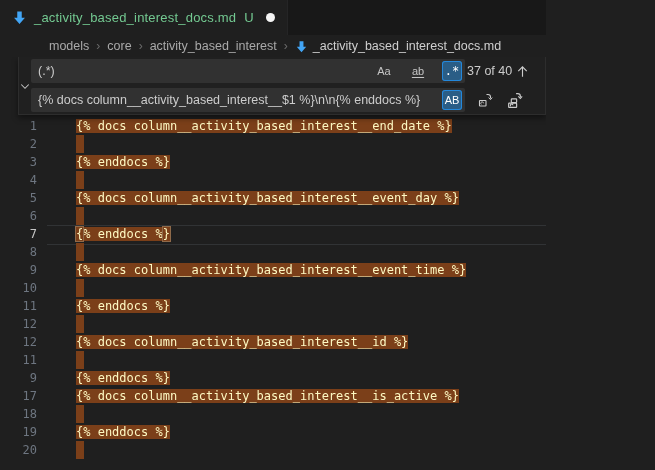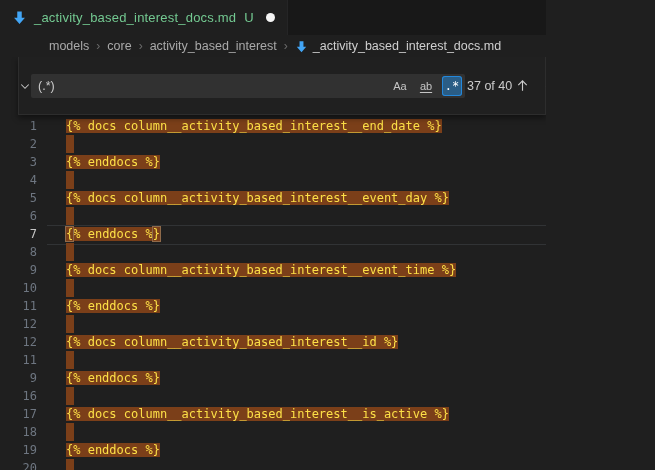--- a/index.html
+++ b/index.html
@@ -33,42 +33,42 @@
   .crumb-sep{color:#6a6a6a;margin:0 7px;font-size:12px;}
   .crumb-file{color:#cfcfcf;display:flex;align-items:center;}
   .crumb-file .mdicon{margin-right:5px;}
 
   
   .editor{position:relative;flex:1;overflow:hidden;background:var(--editor-bg);}
   .lines{position:absolute;top:60px;left:0;right:0;}
   .line{height:18px;display:flex;position:relative;
         font-family:"DejaVu Sans Mono",monospace;font-size:12px;line-height:18px;}
   .ln{width:37px;text-align:right;color:#6e7681;flex-shrink:0;font-size:12px;}
-  .code{margin-left:29px;white-space:pre;color:#fde047;}
+  .code{margin-left:39px;white-space:pre;color:#fef9c3;}
   .match{background:var(--match-bg);}
   .match.empty{display:inline-block;width:8px;height:18px;vertical-align:top;}
   .line.current .ln{color:#c6c6c6;}
   .line.current::before{content:"";position:absolute;left:47px;right:0;top:0;height:18px;
       border-top:1px solid #313335;border-bottom:1px solid #313335;pointer-events:none;}
   .bx{outline:1px solid var(--bracket-border);outline-offset:0;}
 
   
   .find-widget{position:absolute;top:0;left:18px;right:0;height:58px;
      background:var(--widget-bg);border:1px solid #2d2d2d;border-top:none;
      box-shadow:0 3px 6px rgba(0,0,0,.45);display:flex;z-index:5;}
   .fw-caret{width:20px;display:flex;align-items:center;justify-content:center;
      color:#c5c5c5;cursor:pointer;}
   .fw-rows{flex:1;display:flex;flex-direction:column;justify-content:center;gap:5px;
      padding:4px 6px 4px 0;}
   .fw-row{display:flex;align-items:center;height:24px;}
   .inputwrap{width:434px;background:#313131;border-radius:2px;display:flex;
      align-items:center;height:24px;padding:0 3px 0 7px;}
   .inputwrap input{flex:1;background:transparent;border:none;outline:none;color:#cccccc;
      font-family:"Liberation Sans",sans-serif;font-size:12.5px;min-width:0;}
-  .toggles{display:flex;gap:6px;align-items:center;}
+  .toggles{display:flex;gap:14px;align-items:center;}
   .toggle{min-width:20px;height:20px;border-radius:3px;display:flex;align-items:center;
      justify-content:center;color:#c5c5c5;font-size:11px;cursor:pointer;padding:0 2px;}
   .toggle.active{background:var(--toggle-bg);box-shadow:inset 0 0 0 1px var(--accent);
      color:#ffffff;}
   .toggle.ww{text-decoration:underline;text-underline-offset:2px;}
   .toggle.rx{font-family:"DejaVu Sans Mono",monospace;font-size:12px;}
   .count{color:#cccccc;font-size:12.5px;margin-left:2px;white-space:nowrap;}
   .navbtns{display:flex;align-items:center;gap:7px;margin-left:auto;margin-right:8px;}
   .ibtn{width:21px;height:21px;display:flex;align-items:center;justify-content:center;
      border-radius:4px;cursor:pointer;color:#cccccc;}
@@ -147,20 +147,47 @@
               </svg>
             </div>
             <div class="ibtn">
               <svg width="14" height="14" viewBox="0 0 16 16" fill="none" stroke="#cccccc" stroke-width="1.2">
                 <path d="M4 4 L12 12 M12 4 L4 12"></path>
               </svg>
             </div>
           </div>
         </div>
 
+        <div class="fw-row">
+          <div class="inputwrap">
+            <input type="text" value="{% docs column__activity_based_interest__$1 %}\n\n{% enddocs %}" style="">
+            <div class="toggles">
+              <div class="toggle active">AB</div>
+            </div>
+          </div>
+          <div class="rep-btns">
+            <div class="ibtn">
+              <svg width="16" height="16" viewBox="0 0 16 16" fill="none" stroke="#cccccc" stroke-width="1.1">
+                <path d="M9.5 2.5 h1.5 a2.5 2.5 0 0 1 2.5 2.5 v1.5"></path>
+                <path d="M11.6 5.6 L13.5 7.6 L15.2 5.6" stroke-width="1"></path>
+                <rect x="2.5" y="8.5" width="6.5" height="5.5" rx="0.5"></rect>
+                <path d="M4.3 12.4 a1.4 1.4 0 1 1 2.3-1.1" stroke-width="1"></path>
+              </svg>
+            </div>
+            <div class="ibtn">
+              <svg width="17" height="17" viewBox="0 0 16 16" fill="none" stroke="#cccccc" stroke-width="1.1">
+                <path d="M9.5 1.5 h1.5 a2.5 2.5 0 0 1 2.5 2.5 v1"></path>
+                <path d="M11.6 4.1 L13.5 6.1 L15.2 4.1" stroke-width="1"></path>
+                <rect x="5" y="6.5" width="5" height="3.5" rx="0.5"></rect>
+                <rect x="2.5" y="10.5" width="7.5" height="4" rx="0.5"></rect>
+                <path d="M4.5 13.4 a1.2 1.2 0 1 1 2-1" stroke-width="1"></path>
+              </svg>
+            </div>
+          </div>
+        </div>
       </div>
     </div>
 
     <div class="lines" id="lines">
         <div class="line">
           <span class="ln">1</span>
           <span class="code"><span class="match">{% docs column__activity_based_interest__end_date %}</span></span>
         </div>
         <div class="line">
           <span class="ln">2</span>
@@ -212,24 +239,20 @@
         </div>
         <div class="line">
           <span class="ln">11</span>
           <span class="code"><span class="match empty"></span></span>
         </div>
         <div class="line">
           <span class="ln">9</span>
           <span class="code"><span class="match">{% enddocs %}</span></span>
         </div>
         <div class="line">
-          <span class="ln">16</span>
-          <span class="code"><span class="match empty"></span></span>
-        </div>
-        <div class="line">
           <span class="ln">17</span>
           <span class="code"><span class="match">{% docs column__activity_based_interest__is_active %}</span></span>
         </div>
         <div class="line">
           <span class="ln">18</span>
           <span class="code"><span class="match empty"></span></span>
         </div>
         <div class="line">
           <span class="ln">19</span>
           <span class="code"><span class="match">{% enddocs %}</span></span>

